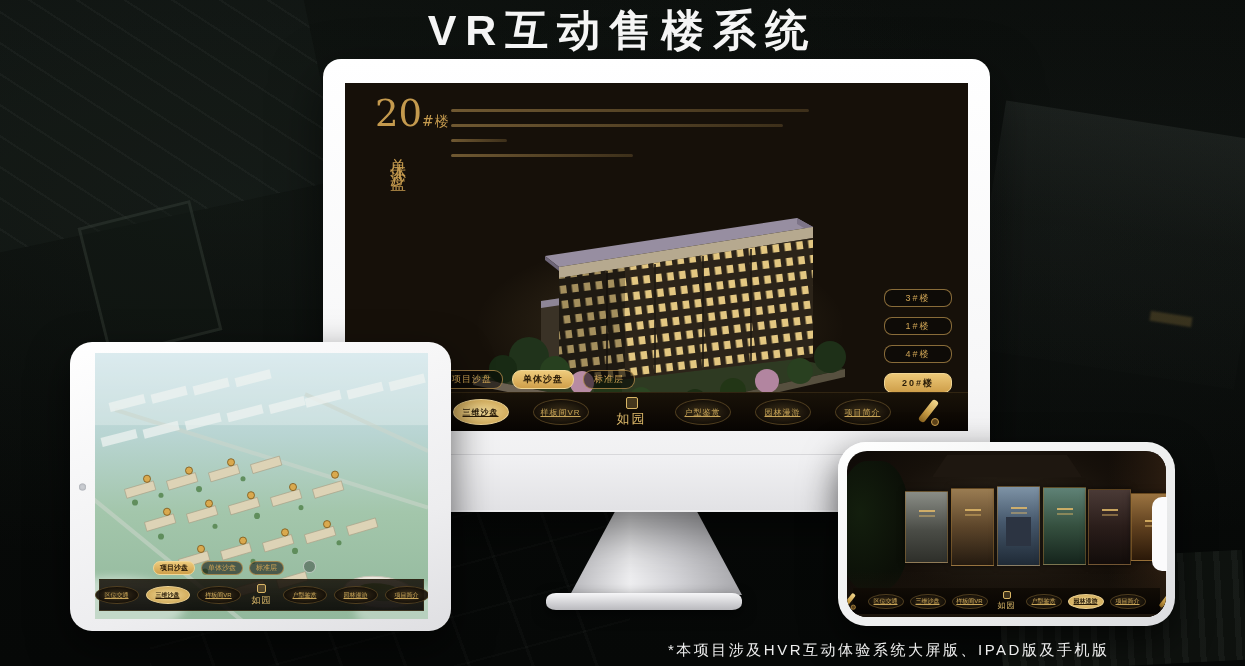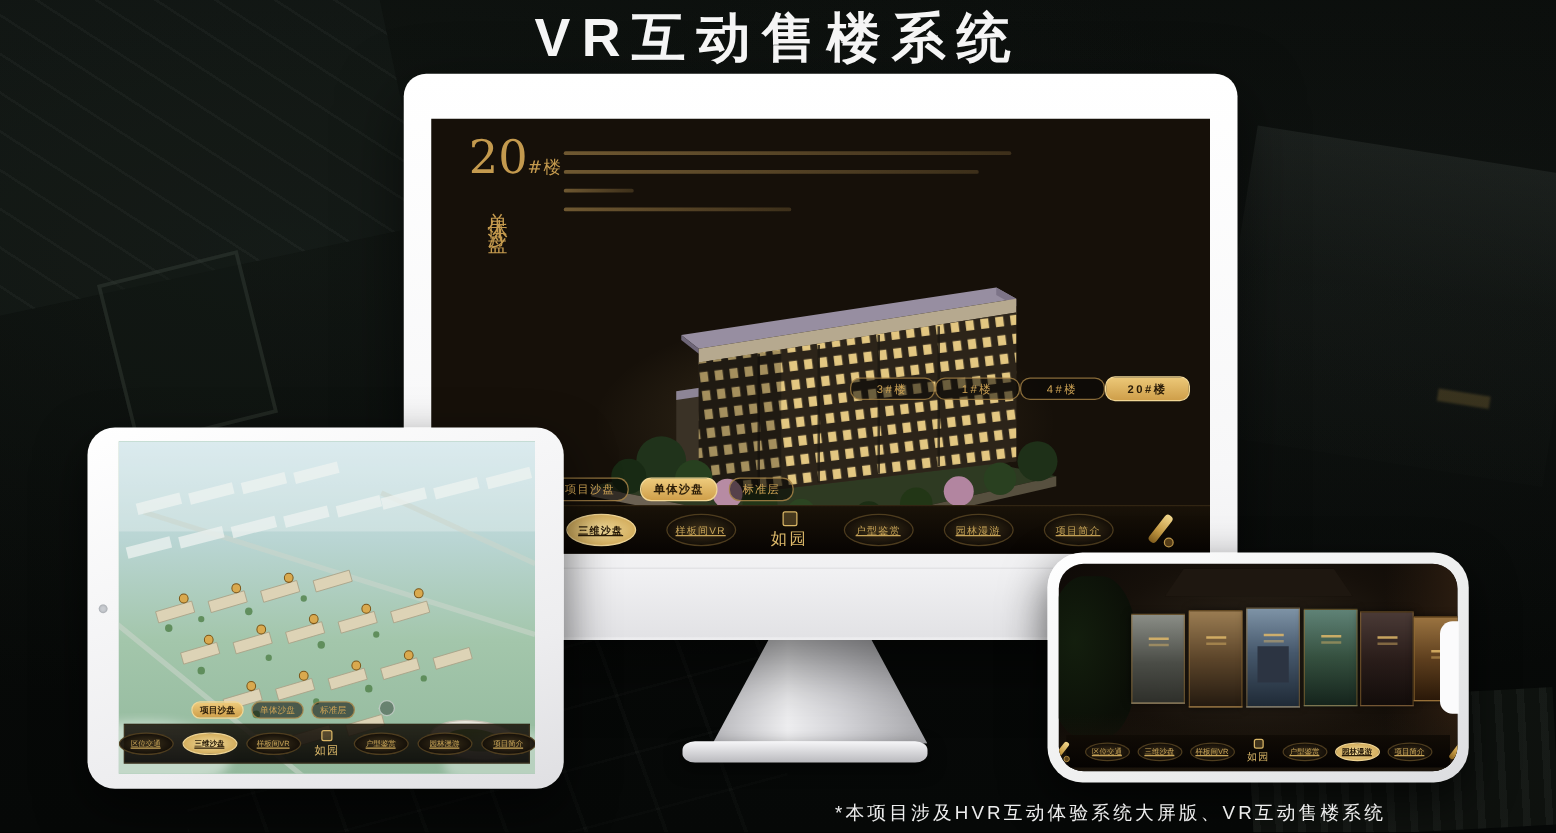--- a/index.html
+++ b/index.html
@@ -27,36 +27,36 @@
   
   .title{position:absolute;top:2px;left:0;width:100%;text-align:center;font-size:43px;font-weight:bold;
          color:#f5f5f5;letter-spacing:9px;z-index:6;}
   .footnote{position:absolute;left:668px;top:641px;font-size:15px;color:#ededed;letter-spacing:2.5px;z-index:6;}
   
   .monitor{position:absolute;left:323px;top:59px;width:667px;height:453px;z-index:2;border-radius:18px;
            background:linear-gradient(180deg,#ffffff 0%,#f7f7f8 70%,#ececee 100%);
            box-shadow:0 18px 50px rgba(0,0,0,.55);}
   .monitor-chin{position:absolute;left:2px;right:2px;bottom:2px;height:55px;border-top:1px solid #d8d8db;
            background:linear-gradient(#f1f1f3,#e2e2e5);border-radius:0 0 16px 16px;}
-  .monitor-screen{position:absolute;left:22px;top:36px;width:623px;height:348px;background:#161009;overflow:hidden;}
+  .monitor-screen{position:absolute;left:22px;top:24px;width:623px;height:348px;background:#161009;overflow:hidden;}
   .stand-neck{position:absolute;left:570px;top:512px;width:172px;height:83px;z-index:1;
            background:linear-gradient(90deg,#b9b9bd 0%,#efeff1 35%,#d6d6da 60%,#a8a8ac 100%);
            clip-path:polygon(26% 0,74% 0,100% 100%,0 100%);}
   .stand-base{position:absolute;left:546px;top:593px;width:196px;height:17px;z-index:1;
            background:linear-gradient(#f6f6f8,#b9b9bd);border-radius:10px/7px;box-shadow:0 5px 14px rgba(0,0,0,.6);}
   
   .hl-num{position:absolute;left:30px;top:12px;font-family:"DejaVu Serif",serif;font-size:37px;color:#c49a4e;line-height:1;}
   .hl-num .sfx{font-size:14px;letter-spacing:1px;}
   .hl-sub{position:absolute;left:42px;top:62px;writing-mode:vertical-rl;font-family:"DejaVu Serif",serif;
           font-size:16px;letter-spacing:6px;color:#c49a4e;}
   .desc{position:absolute;left:106px;top:26px;width:372px;}
   .p-line{height:3px;border-radius:2px;filter:blur(.4px);margin-bottom:12px;
           background:linear-gradient(90deg,rgba(200,160,90,.5),rgba(200,160,90,.22));}
   .building{position:absolute;left:100px;top:78px;width:420px;height:260px;}
-  .floor-col{position:absolute;right:16px;top:206px;display:flex;gap:0;align-items:center;}
+  .floor-col{position:absolute;right:16px;top:206px;display:flex;flex-direction:column;gap:10px;align-items:center;}
   .fbtn{width:66px;height:16px;display:flex;align-items:center;justify-content:center;font-size:9px;
         letter-spacing:2px;color:#cfa455;border:1px solid rgba(190,150,80,.7);border-radius:8px;
         background:rgba(10,8,5,.55);}
   .fbtn.active{background:linear-gradient(#ecc878,#cf9f4a);color:#2a1c08;font-weight:bold;height:18px;border-color:#f0d695;}
   .mode-row{position:absolute;left:96px;bottom:42px;display:flex;gap:9px;z-index:3;}
   .pill{padding:2px 10px;font-size:9px;letter-spacing:1px;color:#cfa455;border:1px solid rgba(190,150,80,.75);
         border-radius:9px;background:rgba(8,6,4,.55);white-space:nowrap;}
   .pill.active{background:linear-gradient(#eecb7c,#cf9f4a);color:#2a1c08;font-weight:bold;border-color:#f2d795;}
   .pill.sm{padding:1px 6px;font-size:7px;border-radius:7px;letter-spacing:0;}
   .menubar{position:absolute;left:0;right:0;bottom:0;height:38px;z-index:2;display:flex;align-items:center;
@@ -383,14 +383,14 @@
         <div class="m-item xs active">园林漫游</div>
         <div class="m-item xs">项目简介</div>
         <div class="scroll-icon xs">
             <span class="bar"></span>
           </div>
       </div>
     </div>
     <div class="phone-notch"></div>
   </div>
 
-  <div class="footnote">*本项目涉及HVR互动体验系统大屏版、VR互动售楼系统</div>
+  <div class="footnote">*本项目涉及HVR互动体验系统大屏版、IPAD版及手机版</div>
 </div>
 
 </body></html>

